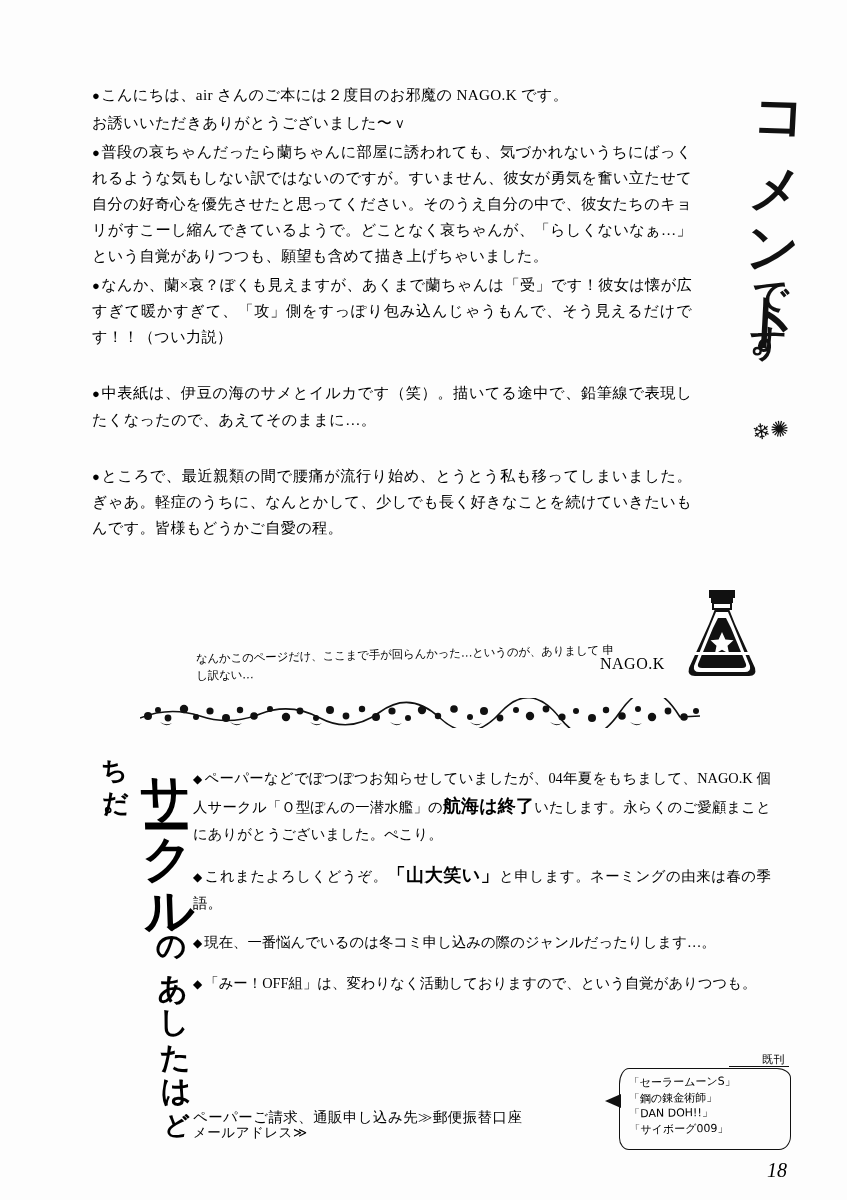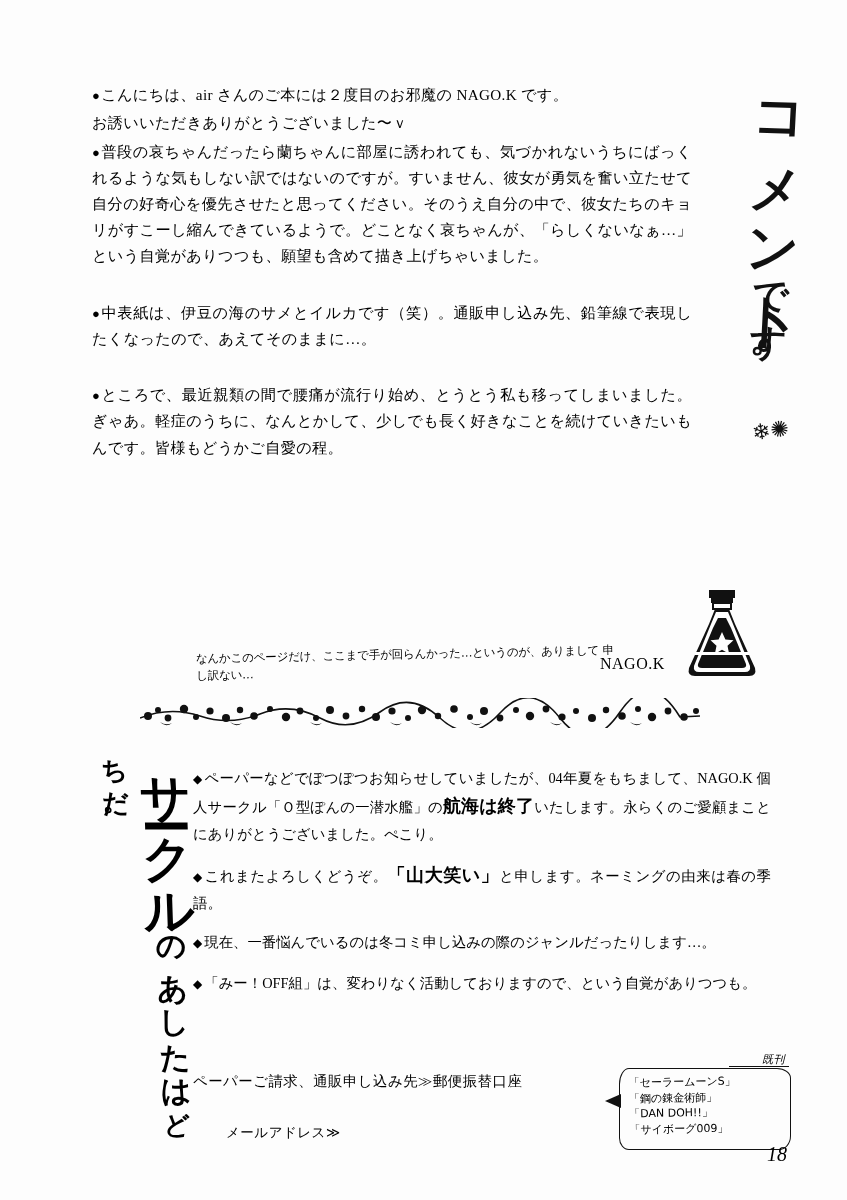--- a/index.html
+++ b/index.html
@@ -162,22 +162,22 @@
     font-weight: bold;
   }
 
   
   .contact-line {
     position: absolute;
     left: 193px;
     font-size: 14.4px;
     letter-spacing: 0.5px;
   }
-  .contact-1 { top: 1072px; }
-  .contact-2 { top: 1124px; font-family: "DejaVu Sans", sans-serif; font-size: 13.5px; margin-left: 33px; }
+  .contact-1 { top: 1108px; }
+  .contact-2 { top: 1124px; font-family: "DejaVu Sans", sans-serif; font-size: 13.5px; }
 
   
   .bubble {
     position: absolute;
     right: 56px;
     top: 1068px;
     width: 172px;
     height: 82px;
   }
   .bubble-inner {
@@ -206,57 +206,57 @@
     border-bottom: 7px solid transparent;
     border-right: 16px solid #111;
   }
   .bubble-label {
     position: absolute;
     right: 6px;
     top: -16px;
     font-family: "DejaVu Sans", sans-serif;
     font-size: 11px;
     letter-spacing: 0.5px;
-    font-style: italic;
   }
   .bubble-label-rule {
     position: absolute;
     right: 2px;
     top: -2px;
     width: 60px;
     border-top: 1.2px solid #111;
   }
 
   
   .page-number {
     position: absolute;
     right: 60px;
-    bottom: 34px;
+    bottom: 18px;
     font-family: "Liberation Serif", serif;
     font-style: italic;
     font-size: 20px;
   }
 </style>
 </head>
 <body>
 
 <div class="page">
 
   <div class="brush-title">
     <span>コメン卜</span><span class="tail">です。</span>
   </div>
   <div class="brush-deco">❄✺</div>
 
   <div class="comment-block">
     <p><span class="bullet-circle"></span><span>こんにちは、air さんのご本には２度目のお邪魔の NAGO.K です。</span></p>
     <p><span>お誘いいただきありがとうございました〜ｖ</span></p>
     <p><span class="bullet-circle"></span><span>普段の哀ちゃんだったら蘭ちゃんに部屋に誘われても、気づかれないうちにばっくれるような気もしない訳ではないのですが。すいません、彼女が勇気を奮い立たせて自分の好奇心を優先させたと思ってください。そのうえ自分の中で、彼女たちのキョリがすこーし縮んできているようで。どことなく哀ちゃんが、「らしくないなぁ…」という自覚がありつつも、願望も含めて描き上げちゃいました。</span></p>
+    <p><span class="bullet-circle"></span><span>なんか、蘭×哀？ぼくも見えますが、あくまで蘭ちゃんは「受」です！彼女は懐が広すぎて暖かすぎて、「攻」側をすっぽり包み込んじゃうもんで、そう見えるだけです！！（つい力説）</span></p>
     <div class="para-gap"></div>
     <div class="para-gap"></div>
-    <p><span class="bullet-circle"></span><span>中表紙は、伊豆の海のサメとイルカです（笑）。通販申し込み先、鉛筆線で表現したくなったので、あえてそのままに…。</span></p>
+    <p><span class="bullet-circle"></span><span>中表紙は、伊豆の海のサメとイルカです（笑）。描いてる途中で、鉛筆線で表現したくなったので、あえてそのままに…。</span></p>
     <div class="para-gap"></div>
     <div class="para-gap"></div>
     <p><span class="bullet-circle"></span><span>ところで、最近親類の間で腰痛が流行り始め、とうとう私も移ってしまいました。ぎゃあ。軽症のうちに、なんとかして、少しでも長く好きなことを続けていきたいもんです。皆様もどうかご自愛の程。</span></p>
   </div>
 
   <div class="ink-bottle">
     <svg viewBox="0 0 86 92" width="86" height="92" aria-hidden="true">
       <rect x="30" y="2" width="26" height="8" fill="#111"></rect>
       <rect x="32" y="10" width="22" height="5" fill="#111"></rect>
       <rect x="34" y="15" width="18" height="6" fill="none" stroke="#111" stroke-width="2"></rect>

